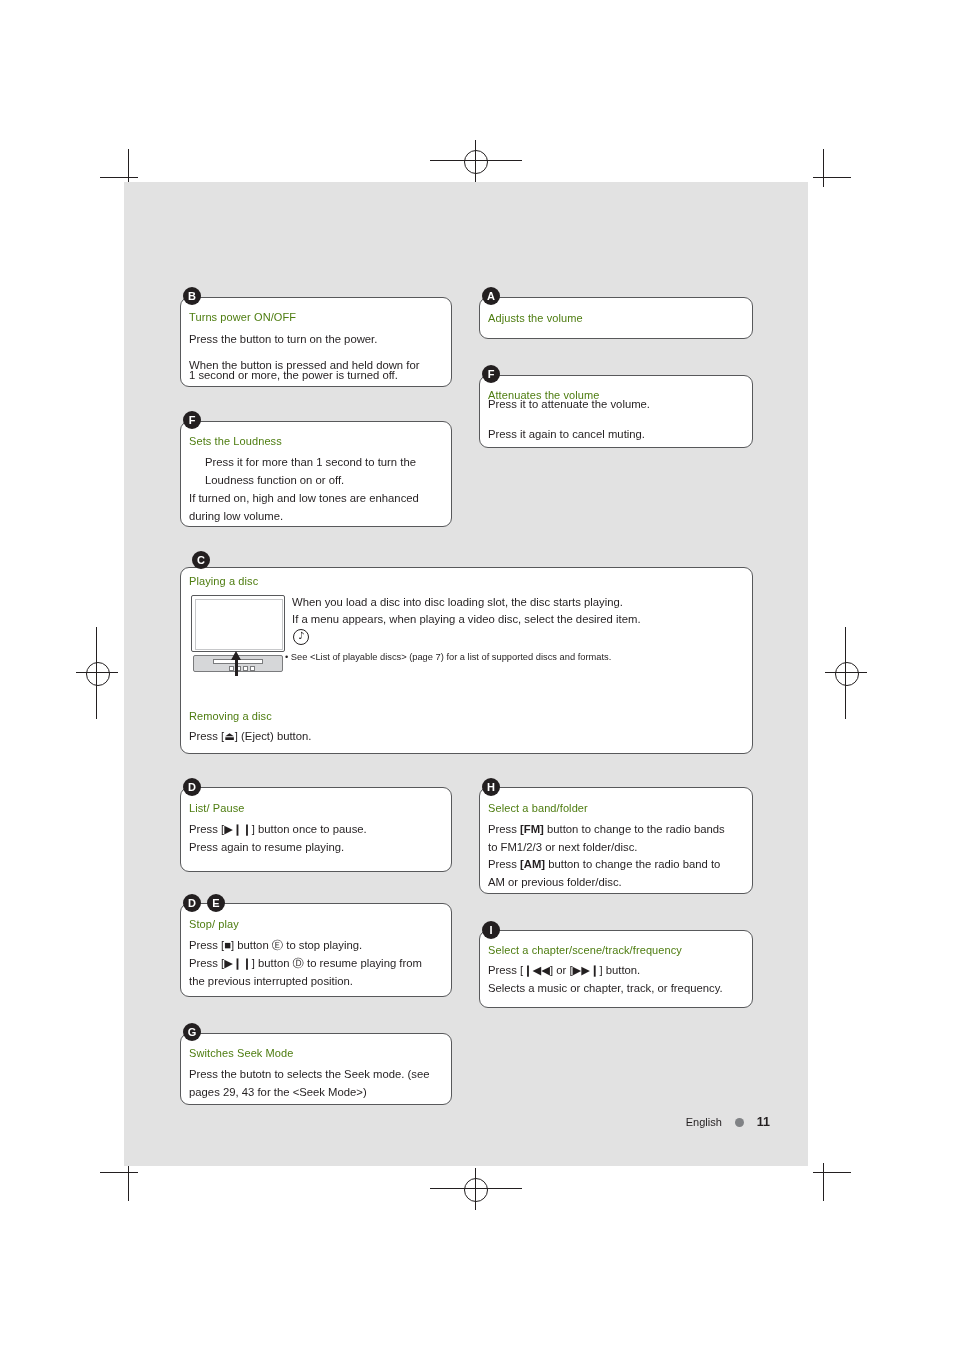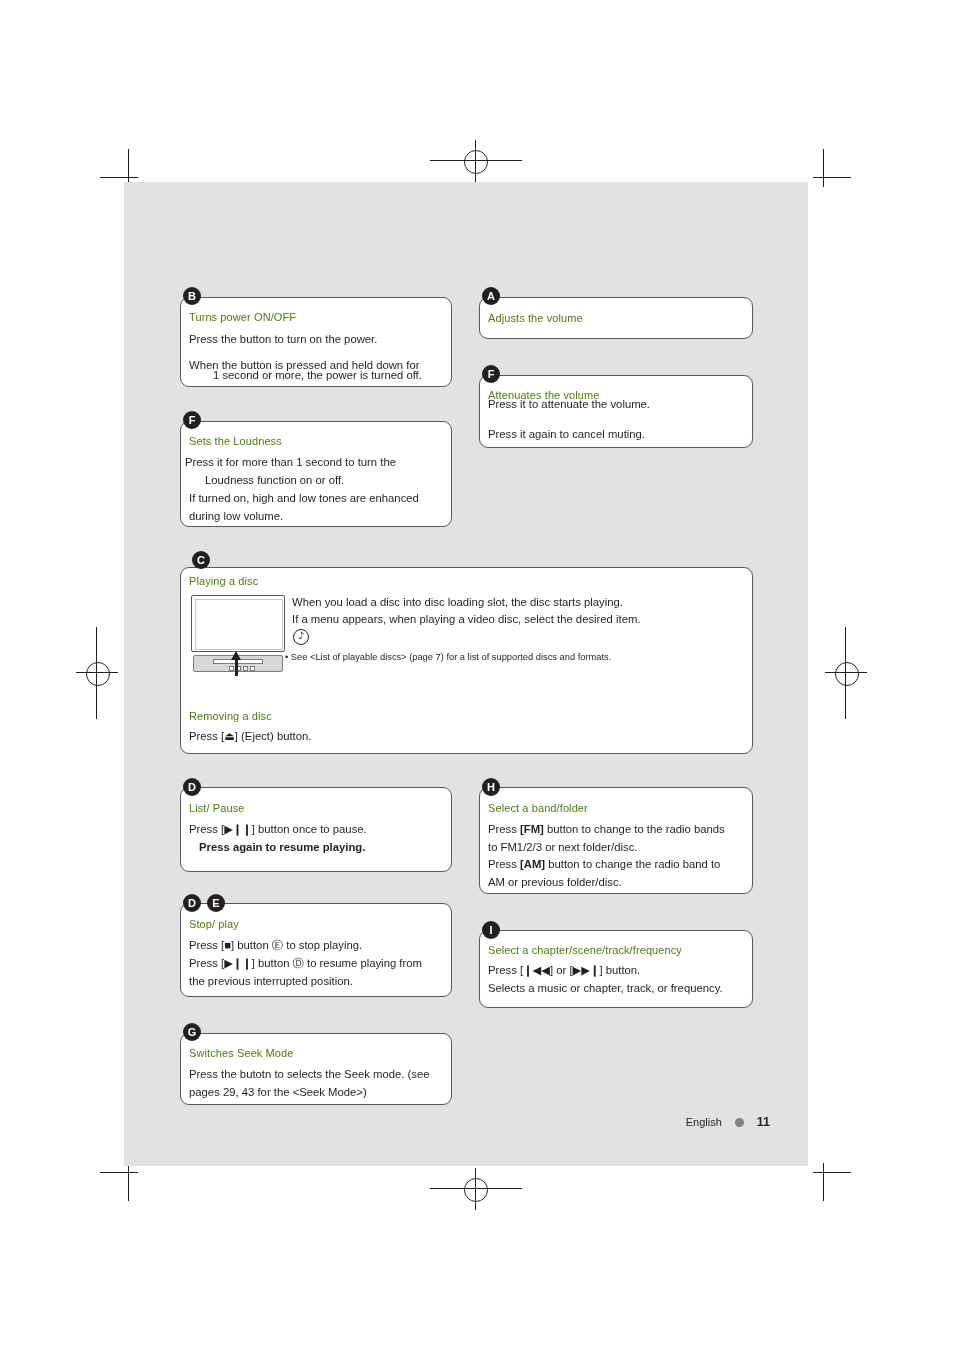--- a/index.html
+++ b/index.html
@@ -227,26 +227,26 @@
 <div class="crop" style="left:825px; top:672px; width:42px; height:1px;"></div>
 <div class="reg-circle" style="left:835px; top:662px; width:22px; height:22px;"></div>
 
 <div class="page-bg"></div>
 
 <div class="box" style="left:180px; top:297px; width:272px; height:90px;"></div>
 <div class="badge" style="left:183px; top:287px;">B</div>
 <div class="title" style="position:absolute; left:189px; top:311px;">Turns power ON/OFF</div>
 <div class="body-text" style="position:absolute; left:189px; top:331px;">Press the button to turn on the power.</div>
 <div class="body-text" style="position:absolute; left:189px; top:349px;margin-top:8px;">When the button is pressed and held down for</div>
-<div class="body-text" style="position:absolute; left:189px; top:367px;margin-left:24px;">1 second or more, the power is turned off.</div>
+<div class="body-text" style="position:absolute; left:189px; top:367px;">1 second or more, the power is turned off.</div>
 
 <div class="box" style="left:180px; top:421px; width:272px; height:106px;"></div>
 <div class="badge" style="left:183px; top:411px;">F</div>
 <div class="title" style="position:absolute; left:189px; top:435px;">Sets the Loudness</div>
-<div class="body-text" style="position:absolute; left:185px; top:454px;text-align:right;">Press it for more than 1 second to turn the</div>
+<div class="body-text" style="position:absolute; left:205px; top:454px;text-align:right;">Press it for more than 1 second to turn the</div>
 <div class="body-text" style="position:absolute; left:189px; top:472px;padding-left:16px;">Loudness function on or off.</div>
 <div class="body-text" style="position:absolute; left:189px; top:490px;">If turned on, high and low tones are enhanced</div>
 <div class="body-text" style="position:absolute; left:189px; top:508px;">during low volume.</div>
 
 <div class="box" style="left:479px; top:297px; width:274px; height:42px;"></div>
 <div class="badge" style="left:482px; top:287px;">A</div>
 <div class="title" style="position:absolute; left:488px; top:312px;">Adjusts the volume</div>
 
 <div class="box" style="left:479px; top:375px; width:274px; height:73px;"></div>
 <div class="badge" style="left:482px; top:365px;">F</div>
@@ -278,21 +278,21 @@
 <div class="note-icon" style="left:293px; top:629px;"><span class="sym">♪</span></div>
 <div class="note" style="position:absolute; left:285px; top:650px;">• See &lt;List of playable discs&gt; (page 7) for a list of supported discs and formats.</div>
 
 <div class="title" style="position:absolute; left:189px; top:710px;">Removing a disc</div>
 <div class="body-text" style="position:absolute; left:189px; top:728px;">Press [⏏] (Eject) button.</div>
 
 <div class="box" style="left:180px; top:787px; width:272px; height:85px;"></div>
 <div class="badge" style="left:183px; top:778px;">D</div>
 <div class="title" style="position:absolute; left:189px; top:802px;">List/ Pause</div>
 <div class="body-text" style="position:absolute; left:189px; top:821px;">Press [▶❙❙] button once to pause.</div>
-<div class="body-text" style="position:absolute; left:199px; top:839px;font-weight:bold;">Press again to resume playing.</div>
+<div class="body-text" style="position:absolute; left:189px; top:839px;">Press again to resume playing.</div>
 
 <div class="box" style="left:180px; top:903px; width:272px; height:94px;"></div>
 <div class="badge" style="left:183px; top:894px;">D</div>
 <div class="badge" style="left:207px; top:894px;">E</div>
 <div class="title" style="position:absolute; left:189px; top:918px;">Stop/ play</div>
 <div class="body-text" style="position:absolute; left:189px; top:937px;">Press [■] button Ⓔ to stop playing.</div>
 <div class="body-text" style="position:absolute; left:189px; top:955px;">Press [▶❙❙] button Ⓓ to resume playing from</div>
 <div class="body-text" style="position:absolute; left:189px; top:973px;">the previous interrupted position.</div>
 
 <div class="box" style="left:180px; top:1033px; width:272px; height:72px;"></div>

